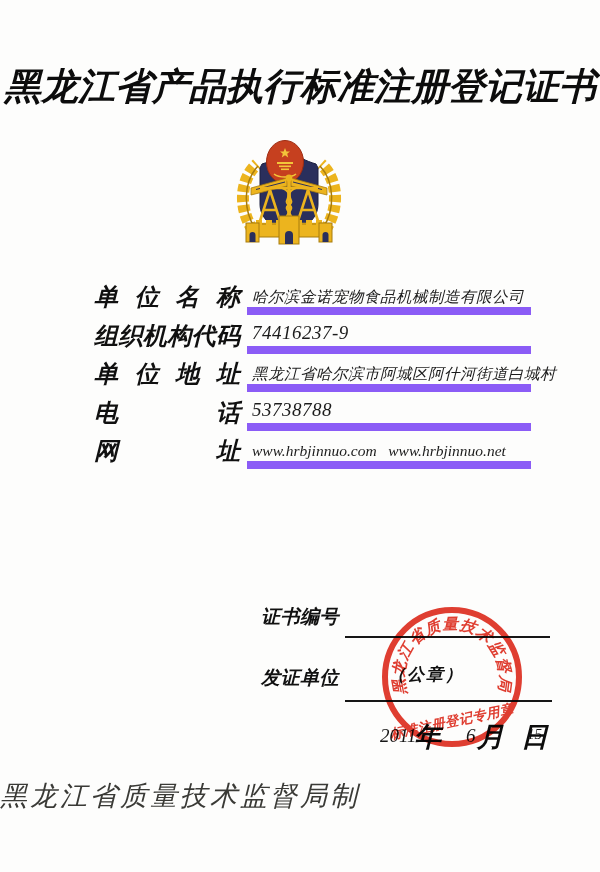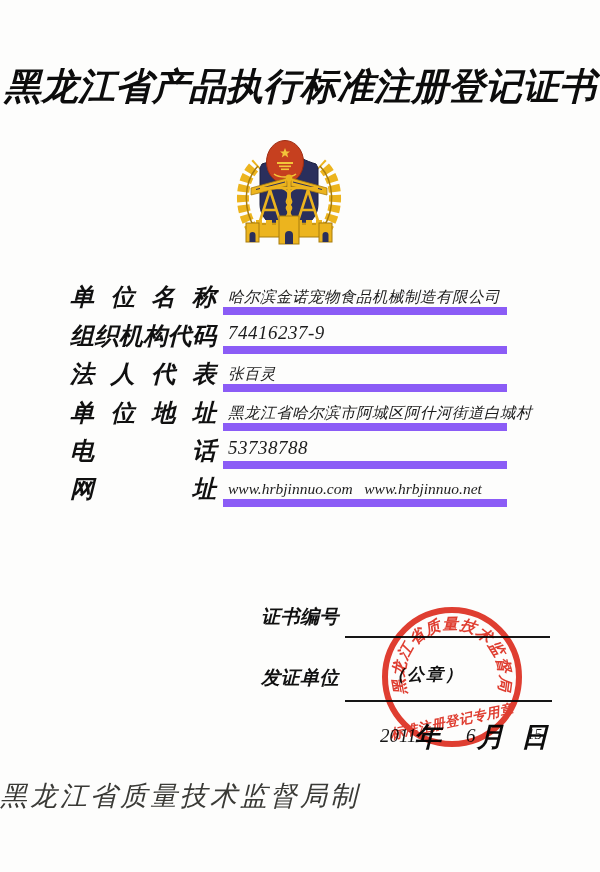--- a/index.html
+++ b/index.html
@@ -5,21 +5,21 @@
   html,body{margin:0;padding:0;}
   body{width:600px;height:872px;background:#f2f2f0;font-family:"Liberation Serif","DejaVu Serif",serif;}
   .page{position:relative;width:600px;height:872px;background:#fdfdfc;overflow:hidden;font-style:italic;}
 
   .title{position:absolute;top:62px;left:0;width:100%;text-align:center;
          font-size:37px;font-weight:700;color:#0c0c0c;letter-spacing:0px;}
 
   .emblem{position:absolute;left:236px;top:138px;width:106px;height:110px;}
 
   .form{position:absolute;left:70px;top:278px;width:462px;}
-  .row{position:relative;height:38.4px;}
+  .row{position:relative;height:38.4px;margin-left:24px;}
   .lbl{position:absolute;left:0;bottom:7px;width:146px;
        font-weight:700;font-size:24px;line-height:1;color:#101010;
        text-align:justify;text-align-last:justify;}
   .val{position:absolute;left:153px;bottom:1px;width:277px;
        border-bottom:8px solid #8b5cf6;padding:0 2px 2px 5px;
        white-space:pre;color:#1c1c1c;line-height:1.1;}
   .val.cjk{font-size:15.5px;letter-spacing:.5px;}
   .val.num{font-size:19px;letter-spacing:.5px;}
   .val.url{font-size:15.5px;}
 
@@ -94,24 +94,20 @@
   <div class="form">
     <div class="row">
       <span class="lbl">单位名称</span>
       <span class="val cjk">哈尔滨金诺宠物食品机械制造有限公司</span>
     </div>
     <div class="row">
       <span class="lbl">组织机构代码</span>
       <span class="val num">74416237-9</span>
     </div>
     <div class="row">
-      <span class="lbl">法人代表</span>
-      <span class="val cjk">张百灵</span>
-    </div>
-    <div class="row">
       <span class="lbl">单位地址</span>
       <span class="val cjk">黑龙江省哈尔滨市阿城区阿什河街道白城村</span>
     </div>
     <div class="row">
       <span class="lbl">电话</span>
       <span class="val num">53738788</span>
     </div>
     <div class="row">
       <span class="lbl">网址</span>
       <span class="val url">www.hrbjinnuo.com   www.hrbjinnuo.net</span>

